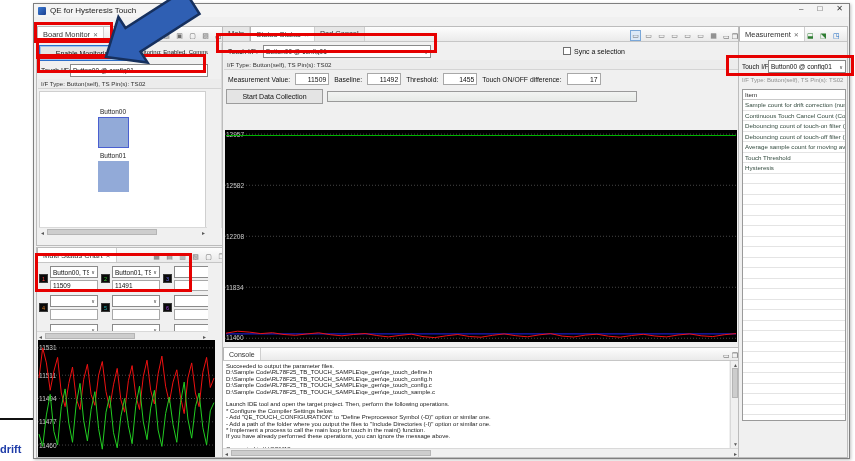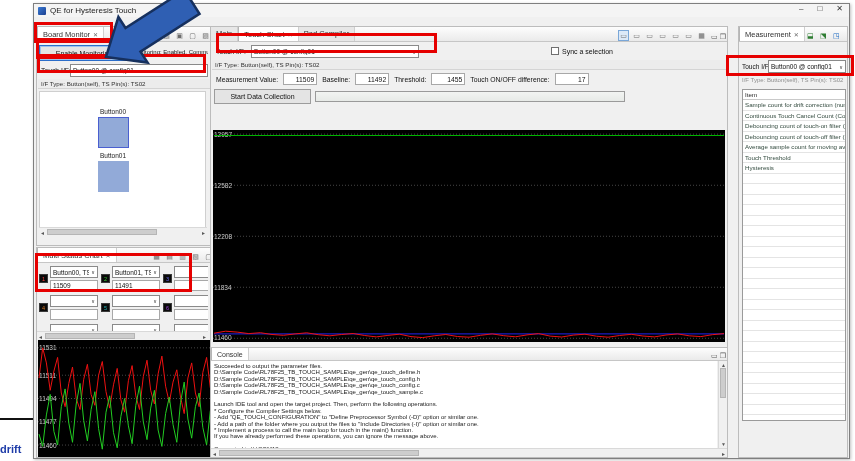--- a/index.html
+++ b/index.html
@@ -222,31 +222,31 @@
             <text x="1" y="61" fill="#c8c8c8" font-size="6.5">11494</text>
             <line x1="0" x2="177" y1="81.77380952380952" y2="81.77380952380952" stroke="#8a8a8a" stroke-width="0.5" stroke-dasharray="1,2"></line>
             <text x="1" y="84.27380952380952" fill="#c8c8c8" font-size="6.5">11477</text>
             <line x1="0" x2="177" y1="105.04761904761905" y2="105.04761904761905" stroke="#8a8a8a" stroke-width="0.5" stroke-dasharray="1,2"></line>
             <text x="1" y="107.54761904761905" fill="#c8c8c8" font-size="6.5">11460</text>
             <polyline points="1.0,38.0 4.7,7.8 8.4,22.9 12.2,50.3 15.9,31.1 19.6,17.4 23.3,53.0 27.1,66.7 30.8,43.4 34.5,27.0 38.2,58.5 42.0,69.5 45.7,39.3 49.4,24.3 53.1,54.4 56.9,65.3 60.6,35.2 64.3,21.5 68.0,51.7 71.7,68.1 75.5,44.8 79.2,28.4 82.9,59.9 86.6,72.2 90.4,40.7 94.1,25.6 97.8,55.8 101.5,69.5 105.3,36.6 109.0,20.2 112.7,50.3 116.4,64.0 120.1,33.9 123.9,16.1 127.6,46.2 131.3,62.6 135.0,42.1 138.8,29.8 142.5,57.1 146.2,73.6 149.9,38.0 153.7,22.9 157.4,53.0 161.1,66.7 164.8,32.5 168.6,17.4 172.3,47.5 176.0,38.0" fill="none" stroke="#ee1111" stroke-width="1"></polyline>
             <polyline points="1.0,94.1 4.7,106.4 8.4,74.9 12.2,54.4 15.9,91.4 19.6,105.0 23.3,66.7 27.1,48.9 30.8,83.1 34.5,102.3 38.2,64.0 42.0,43.4 45.7,80.4 49.4,100.9 53.1,69.5 56.9,51.7 60.6,88.6 64.3,109.2 68.0,72.2 71.7,55.8 75.5,92.7 79.2,107.8 82.9,76.3 86.6,58.5 90.4,85.9 94.1,103.7 97.8,65.3 101.5,46.2 105.3,81.8 109.0,99.6 112.7,68.1 116.4,50.3 120.1,90.0 123.9,106.4 127.6,73.6 131.3,57.1 135.0,84.5 138.8,102.3 142.5,62.6 146.2,42.1 149.9,79.0 153.7,98.2 157.4,66.7 161.1,53.0 164.8,87.3 168.6,105.0 172.3,70.8 176.0,62.6" fill="none" stroke="#22cc22" stroke-width="1"></polyline>
           </svg></div>
     </div>
 
-    <div class="panel" id="editor-panel" style="left:176px; top:22px; width:518px; height:432px;">
+    <div class="panel" id="editor-panel" style="left:188px; top:22px; width:518px; height:432px;">
       <div class="tabbar">
         <div class="tab">
             <span>Main</span>
           </div>
         <div class="tab active">
-          <span>Touch Chart</span>
+          <span>Status Status</span>
           <span class="x">✕</span>
         </div>
         <div class="tab">
-            <span>Pad Compiler</span>
+            <span>Pad Cancel</span>
           </div>
         <div class="ptools">
             <span class="ticon sel">▭</span>
             <span class="ticon">▭</span>
             <span class="ticon">▭</span>
             <span class="ticon">▭</span>
             <span class="ticon">▭</span>
             <span class="ticon">▭</span>
             <span class="ticon">▦</span>
           </div>

